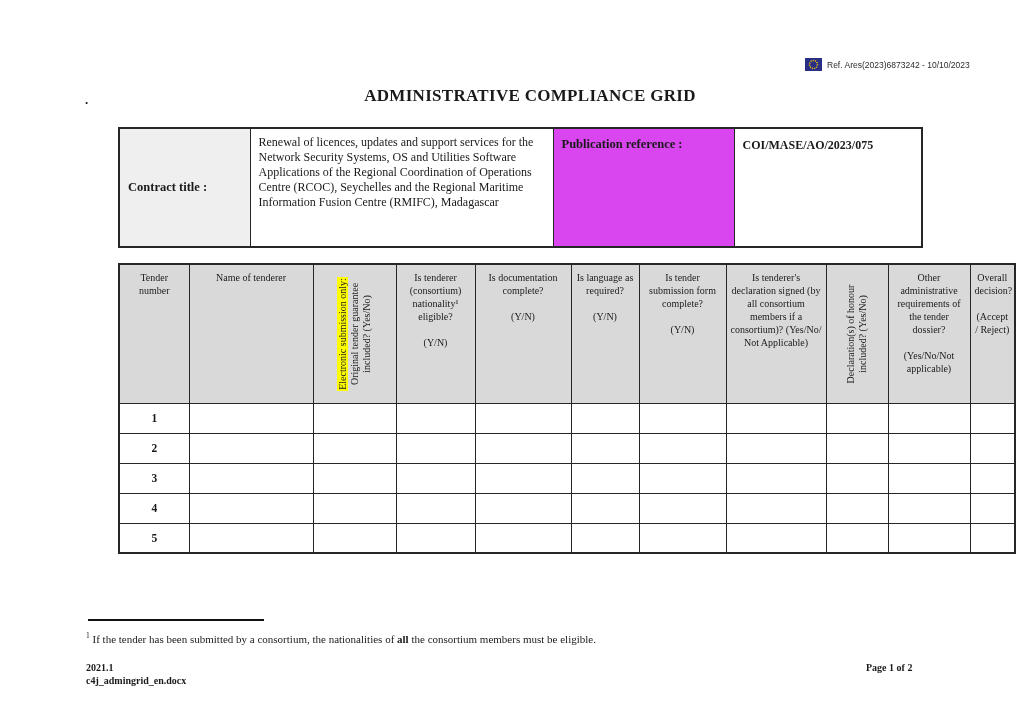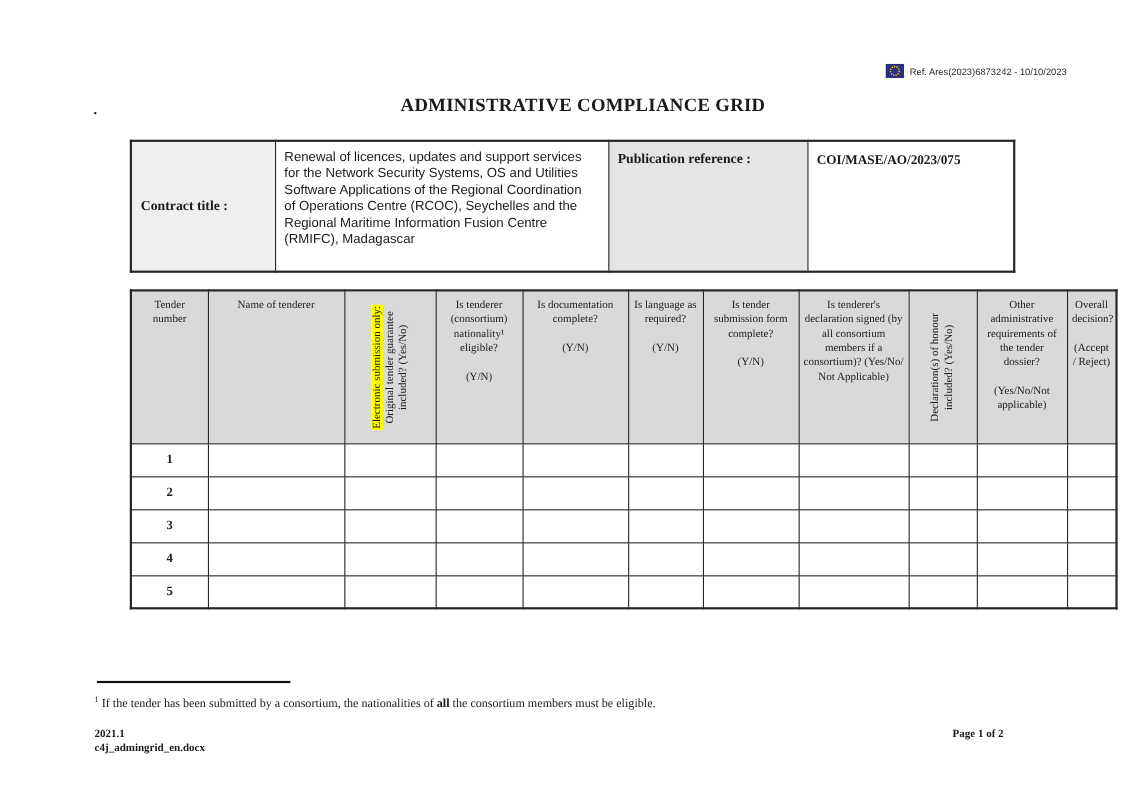--- a/index.html
+++ b/index.html
@@ -21,21 +21,21 @@
   .title {
     position:absolute; left:0; top:68px; width:100%; margin:18px;
     text-align:center; font-size:17px; font-weight:bold; letter-spacing:.3px;
   }
 
   
   .info-table {
     position:absolute; left:118px; top:127px; border-collapse:collapse;
     table-layout:fixed; width:803px; border:2px solid #262626;
   }
-  .info-table td { border:1.5px solid #262626; }
+  .info-table td { border:1.5px solid #262626;font-family:Liberation Serif, serif; }
   .info-table tr { height:119px; }
   .lbl { font-size:12.5px; font-weight:bold; padding:8px; }
   .contract-lbl { vertical-align:middle; }
   .pub-lbl { vertical-align:top; }
   .contract-val {
     font-family:"Liberation Sans", sans-serif; font-size:12px; line-height:1.25;
     vertical-align:top; padding:6px 14px 6px 8px;
   }
   .pub-val { font-size:12px; font-weight:bold; vertical-align:top; padding:9px 8px; }
 
@@ -96,21 +96,21 @@
     <colgroup>
         <col style="width:131px">
         <col style="width:303px">
         <col style="width:181px">
         <col style="width:188px">
       </colgroup>
     <tbody>
         <tr>
       <td class="lbl contract-lbl" style="background-color: rgb(239, 239, 239);">Contract title :</td>
       <td class="contract-val">Renewal of licences, updates and support services for the Network Security Systems, OS and Utilities Software Applications of the Regional Coordination of Operations Centre (RCOC), Seychelles and the Regional Maritime Information Fusion Centre (RMIFC), Madagascar</td>
-      <td class="lbl pub-lbl" style="background-color: #e5e5e5;">Publication reference :</td>
+      <td class="lbl pub-lbl" style="background-color: #d946ef;">Publication reference :</td>
       <td class="pub-val">COI/MASE/AO/2023/075</td>
     </tr>
   </tbody>
     </table>
 
   <table class="grid-table">
     <colgroup>
       <col style="width:70px">
         <col style="width:124px">
         <col style="width:83px">

